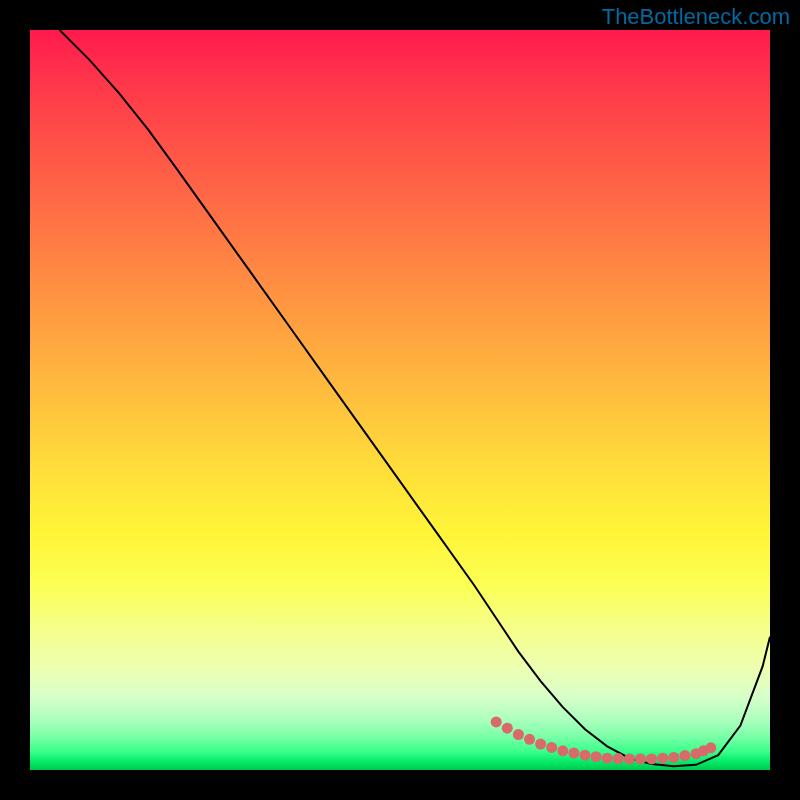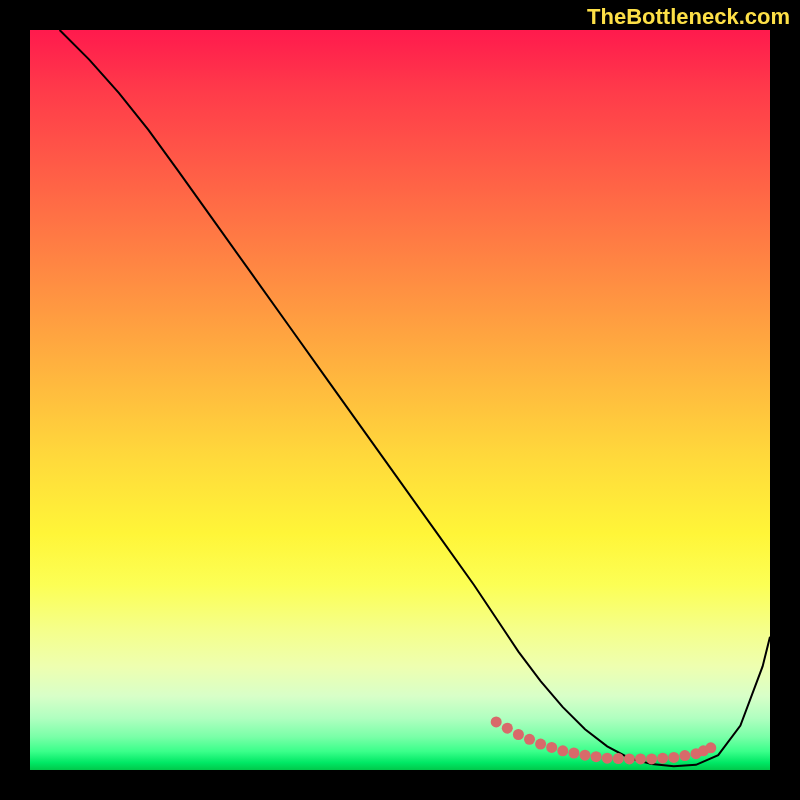--- a/index.html
+++ b/index.html
@@ -8,23 +8,23 @@
     width: 800px;
     height: 800px;
     background: #000;
     position: relative;
     font-family: Arial, sans-serif;
   }
   .watermark {
     position: absolute;
     top: 4px;
     right: 10px;
-    color: #fde047;
+    color: #0369a1;
     font-size: 22px;
-    font-weight: bold;
+    font-weight: normal;
     z-index: 10;
   }
   .plot-area {
     position: absolute;
     left: 30px;
     top: 30px;
     width: 740px;
     height: 740px;
   }
   .gradient-bg {

